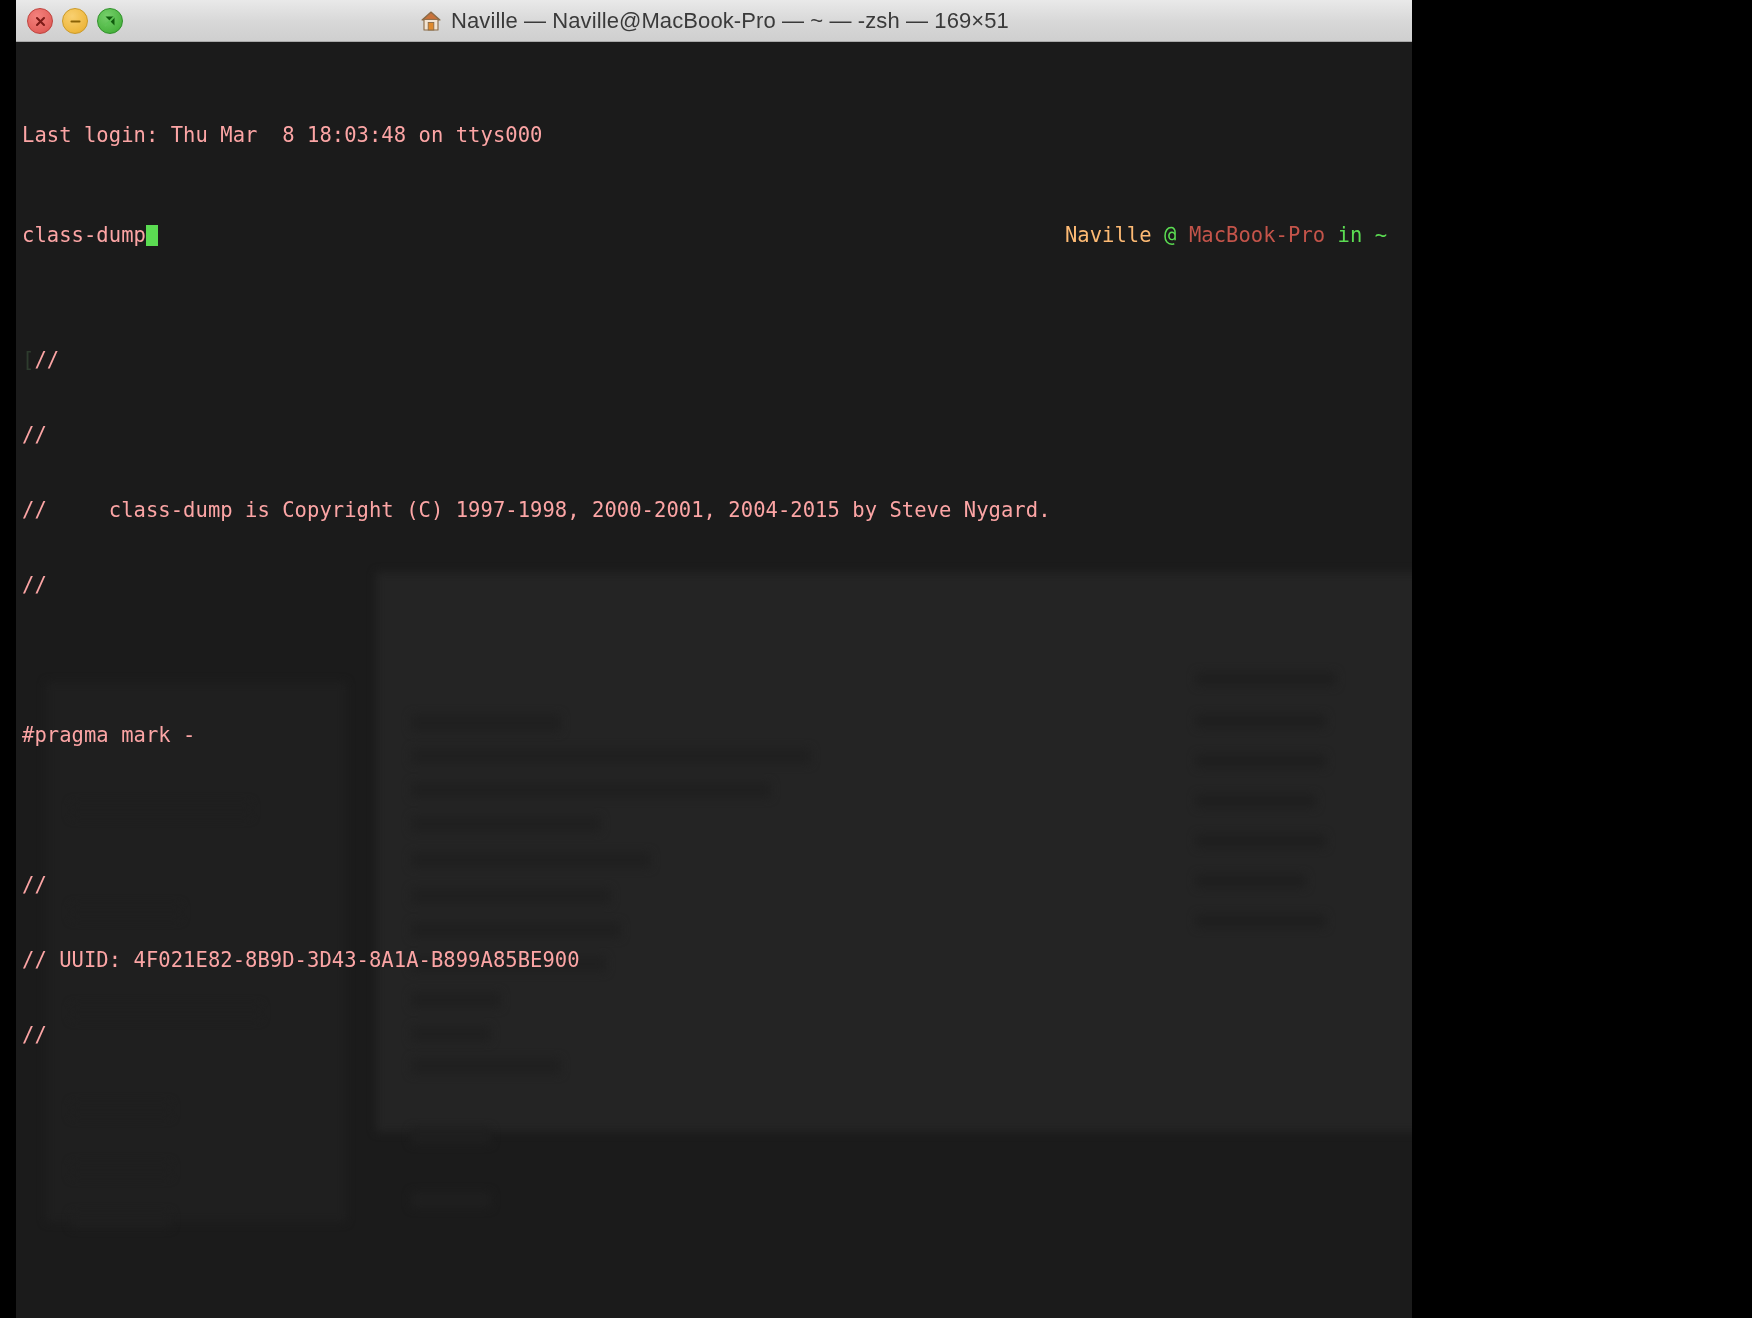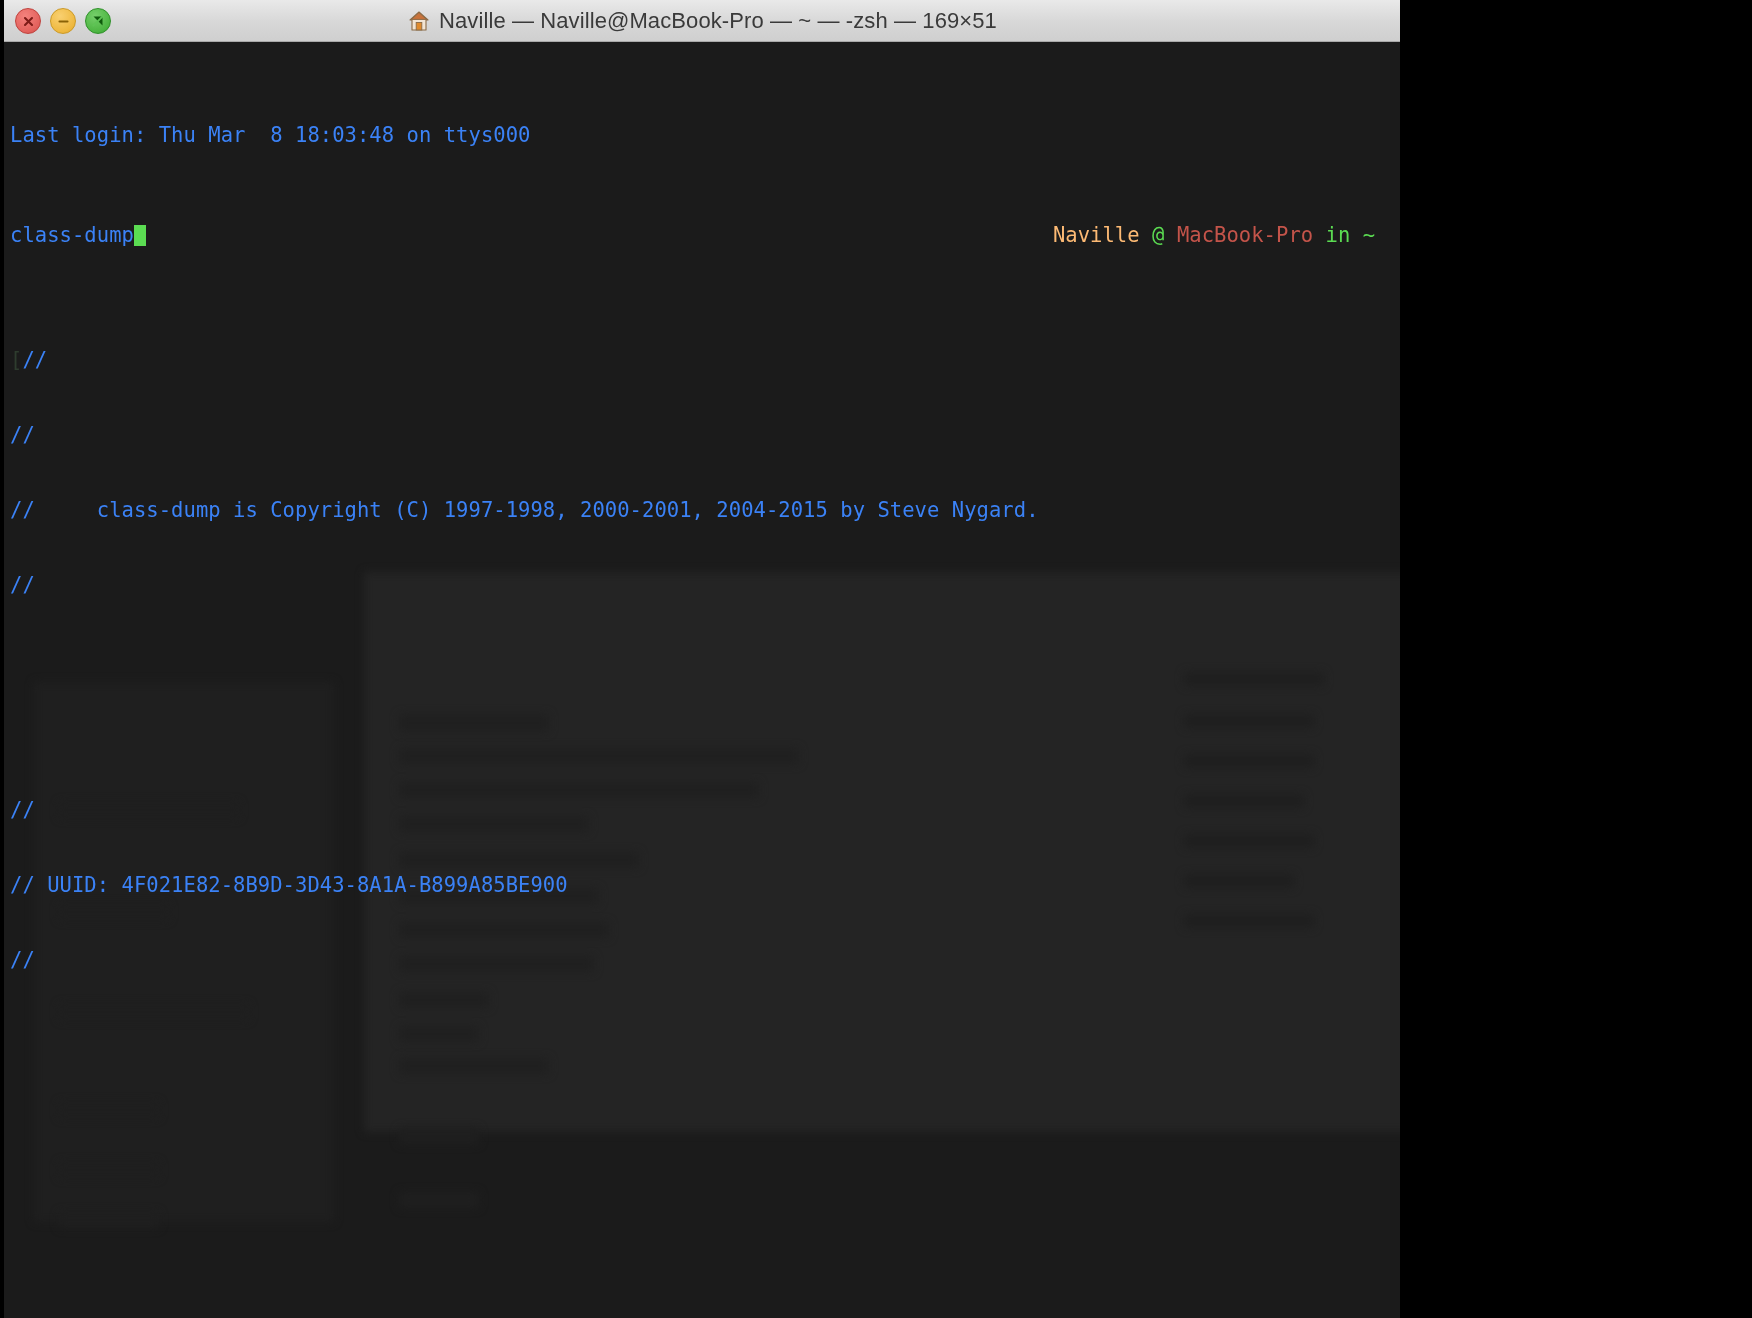--- a/index.html
+++ b/index.html
@@ -10,21 +10,21 @@
   body {
     width: 1752px;
     height: 1318px;
     overflow: hidden;
     font-family: "DejaVu Sans Mono", monospace;
   }
 
   
   #terminal-window {
     position: absolute;
-    left: 4px; top: 0;
+    left: 16px; top: 0;
     width: 1396px;
     height: 1318px;
     background: #1b1b1b;
     overflow: hidden;
   }
 
   
   #title-bar {
     position: relative;
     height: 42px;
@@ -101,21 +101,21 @@
     position: relative;
     padding: 6px 0 0 6px;
     font-family: "DejaVu Sans Mono", monospace;
     font-size: 20.5px;
     line-height: 25px;
     color: #5bdc52;
     white-space: pre;
     letter-spacing: 0.05px;
   }
   .line { height: 25px; white-space: pre; }
-  .g   { color: #3b82f6; }   
+  .g   { color: #fca5a5; }   
   .blue{ color: #fdba74; }
   .red { color: #c4544a; }
   .grn { color: #5bdc52; }
   .arrow1 { color: #e04a7a; }
   .arrow2 { color: #b8e24a; }
   .arrow3 { color: #56a0e8; }
   .colon  { color: #9ad07f; }
   .bracket{ color: #2e3c2e; }
   .cursor {
     background: #5bdc52;
@@ -207,20 +207,21 @@
       <div class="line"><span class="g">Last login: Thu Mar  8 18:03:48 on ttys000</span></div>
 
       <div class="line l-rel"><span class="g">class-dump</span><span class="cursor"></span><span class="right-prompt"><span class="blue">Naville</span><span class="g"> </span><span class="grn">@</span><span class="g"> </span><span class="red">MacBook-Pro</span><span class="g"> </span><span class="grn">in</span><span class="g"> </span><span class="grn">~</span><span class="g">  </span></span></div>
 
 
       <div class="line"><span class="bracket">[</span><span class="g">//</span></div>
       <div class="line"><span class="g">//</span></div>
       <div class="line"><span class="g">//     class-dump is Copyright (C) 1997-1998, 2000-2001, 2004-2015 by Steve Nygard.</span></div>
       <div class="line"><span class="g">//</span></div>
       <div class="line"><span class="g"></span></div>
+      <div class="line"><span class="g">#pragma mark -</span></div>
       <div class="line"><span class="g"></span></div>
       <div class="line"><span class="g">//</span></div>
       <div class="line"><span class="g">// UUID: 4F021E82-8B9D-3D43-8A1A-B899A85BE900</span></div>
       <div class="line"><span class="g">//</span></div>
       
       
       
       
       
       

